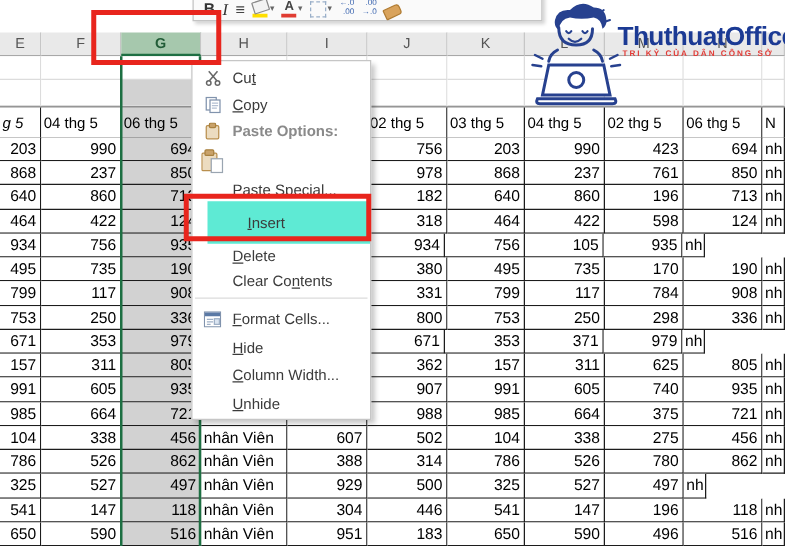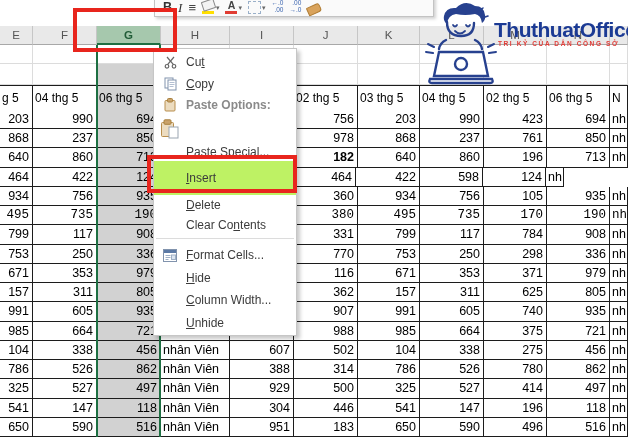--- a/index.html
+++ b/index.html
@@ -45,21 +45,21 @@
   .brush{width:12px;height:7px;background:#d9a35c;transform:rotate(-25deg);border-radius:1px 3px 3px 1px;display:block;border:1px solid #b07c33;}
 
   
   #menu{position:absolute;left:153px;top:48px;width:144px;height:288px;background:#fff;
         border:1px solid #c6c6c6;box-shadow:3px 3px 4px rgba(0,0,0,.22);z-index:6;
         box-sizing:border-box;padding-top:2px;}
   .mitem{display:flex;align-items:center;font-size:12px;color:#3b3b3b;cursor:default;}
   .mitem .mi-icon{flex:0 0 32px;display:flex;justify-content:center;align-items:center;}
   .mitem .mi-label{flex:1;}
   .mitem u{text-decoration:underline;}
-  .mitem.hl{background:#bef264;}
+  .mitem.hl{background:#5eead4;margin-left:12px;}
   .mitem.glabel .mi-label{color:#8a8a8a;font-weight:bold;}
   .msep{border-top:1px solid #dcdcdc;margin:3px 2px;}
 
   
   .redbox{position:absolute;border:4px solid #e8251d;z-index:8;box-sizing:border-box;background:transparent;}
 
   
   #logo{position:absolute;left:422px;top:0px;width:206px;height:88px;z-index:4;}
   #brand{position:absolute;left:72px;top:18px;font-size:21px;font-weight:800;color:#1b3a94;letter-spacing:-0.5px;}
   #slogan{position:absolute;left:76px;top:40px;font-size:6.5px;font-weight:bold;color:#e23b36;letter-spacing:1.6px;white-space:nowrap;}
@@ -102,21 +102,21 @@
         <div class="cell" style="width: 69px; height: 21px;"></div>
         <div class="cell" style="width: 64px; height: 21px;"></div>
         <div class="cell" style="width: 64px; height: 21px;"></div>
         <div class="cell" style="width: 62px; height: 21px;"></div>
         <div class="cell" style="width: 64px; height: 21px;"></div>
         <div class="cell" style="width: 63px; height: 21px;"></div>
         <div class="cell" style="width: 63px; height: 21px;"></div>
         <div class="cell" style="width: 18px; height: 21px;"></div>
       </div>
       <div class="srow thead" style="height: 25px;">
-        <div class="cell txt" style="width: 33px; height: 25px;">g 5</div>
+        <div class="cell txt" style="width: 33px; height: 25px; font-style: italic;">g 5</div>
         <div class="cell txt" style="width: 64px; height: 25px;">04 thg 5</div>
         <div class="cell txt sel" style="width: 64px; height: 25px;">06 thg 5</div>
         <div class="cell txt" style="width: 69px; height: 25px;"></div>
         <div class="cell txt" style="width: 64px; height: 25px;"></div>
         <div class="cell txt" style="width: 64px; height: 25px;">02 thg 5</div>
         <div class="cell txt" style="width: 62px; height: 25px;">03 thg 5</div>
         <div class="cell txt" style="width: 64px; height: 25px;">04 thg 5</div>
         <div class="cell txt" style="width: 63px; height: 25px;">02 thg 5</div>
         <div class="cell txt" style="width: 63px; height: 25px;">06 thg 5</div>
         <div class="cell txt" style="width: 18px; height: 25px;">N</div>
@@ -146,53 +146,53 @@
         <div class="cell num" style="width: 63px; height: 19.235px;">761</div>
         <div class="cell num" style="width: 63px; height: 19.235px;">850</div>
         <div class="cell txt" style="width: 18px; height: 19.235px;">nh</div>
       </div>
       <div class="srow drow" style="height: 19.235px;">
         <div class="cell num" style="width: 33px; height: 19.235px;">640</div>
         <div class="cell num" style="width: 64px; height: 19.235px;">860</div>
         <div class="cell num sel" style="width: 64px; height: 19.235px;">713</div>
         <div class="cell txt" style="width: 69px; height: 19.235px;"></div>
         <div class="cell txt" style="width: 64px; height: 19.235px;"></div>
-        <div class="cell num" style="width: 64px; height: 19.235px; font-weight: bold;">182</div>
+        <div class="cell num" style="width: 64px; height: 19.235px;">182</div>
         <div class="cell num" style="width: 62px; height: 19.235px;">640</div>
         <div class="cell num" style="width: 64px; height: 19.235px;">860</div>
         <div class="cell num" style="width: 63px; height: 19.235px;">196</div>
         <div class="cell num" style="width: 63px; height: 19.235px;">713</div>
         <div class="cell txt" style="width: 18px; height: 19.235px;">nh</div>
       </div>
       <div class="srow drow" style="height: 19.235px;">
         <div class="cell num" style="width: 33px; height: 19.235px;">464</div>
         <div class="cell num" style="width: 64px; height: 19.235px;">422</div>
         <div class="cell num sel" style="width: 64px; height: 19.235px;">124</div>
         <div class="cell txt" style="width: 69px; height: 19.235px;"></div>
         <div class="cell txt" style="width: 64px; height: 19.235px;"></div>
+        <div class="cell num" style="width: 64px; height: 19.235px;">318</div>
         <div class="cell num" style="width: 62px; height: 19.235px;">464</div>
         <div class="cell num" style="width: 64px; height: 19.235px;">422</div>
         <div class="cell num" style="width: 63px; height: 19.235px;">598</div>
         <div class="cell num" style="width: 63px; height: 19.235px;">124</div>
         <div class="cell txt" style="width: 18px; height: 19.235px;">nh</div>
       </div>
       <div class="srow drow" style="height: 19.235px;">
         <div class="cell num" style="width: 33px; height: 19.235px;">934</div>
         <div class="cell num" style="width: 64px; height: 19.235px;">756</div>
         <div class="cell num sel" style="width: 64px; height: 19.235px;">935</div>
         <div class="cell txt" style="width: 69px; height: 19.235px;"></div>
         <div class="cell txt" style="width: 64px; height: 19.235px;"></div>
-        <div class="cell num" style="width: 64px; height: 19.235px;">360</div>
         <div class="cell num" style="width: 62px; height: 19.235px;">934</div>
         <div class="cell num" style="width: 64px; height: 19.235px;">756</div>
         <div class="cell num" style="width: 63px; height: 19.235px;">105</div>
         <div class="cell num" style="width: 63px; height: 19.235px;">935</div>
         <div class="cell txt" style="width: 18px; height: 19.235px;">nh</div>
       </div>
-      <div class="srow drow" style="height: 19.235px; font-family: Liberation Mono, monospace;">
+      <div class="srow drow" style="height: 19.235px;">
         <div class="cell num" style="width: 33px; height: 19.235px;">495</div>
         <div class="cell num" style="width: 64px; height: 19.235px;">735</div>
         <div class="cell num sel" style="width: 64px; height: 19.235px;">190</div>
         <div class="cell txt" style="width: 69px; height: 19.235px;"></div>
         <div class="cell txt" style="width: 64px; height: 19.235px;"></div>
         <div class="cell num" style="width: 64px; height: 19.235px;">380</div>
         <div class="cell num" style="width: 62px; height: 19.235px;">495</div>
         <div class="cell num" style="width: 64px; height: 19.235px;">735</div>
         <div class="cell num" style="width: 63px; height: 19.235px;">170</div>
         <div class="cell num" style="width: 63px; height: 19.235px;">190</div>
@@ -210,34 +210,33 @@
         <div class="cell num" style="width: 63px; height: 19.235px;">784</div>
         <div class="cell num" style="width: 63px; height: 19.235px;">908</div>
         <div class="cell txt" style="width: 18px; height: 19.235px;">nh</div>
       </div>
       <div class="srow drow" style="height: 19.235px;">
         <div class="cell num" style="width: 33px; height: 19.235px;">753</div>
         <div class="cell num" style="width: 64px; height: 19.235px;">250</div>
         <div class="cell num sel" style="width: 64px; height: 19.235px;">336</div>
         <div class="cell txt" style="width: 69px; height: 19.235px;"></div>
         <div class="cell txt" style="width: 64px; height: 19.235px;"></div>
-        <div class="cell num" style="width: 64px; height: 19.235px;">770</div>
+        <div class="cell num" style="width: 64px; height: 19.235px;">800</div>
         <div class="cell num" style="width: 62px; height: 19.235px;">753</div>
         <div class="cell num" style="width: 64px; height: 19.235px;">250</div>
         <div class="cell num" style="width: 63px; height: 19.235px;">298</div>
         <div class="cell num" style="width: 63px; height: 19.235px;">336</div>
         <div class="cell txt" style="width: 18px; height: 19.235px;">nh</div>
       </div>
       <div class="srow drow" style="height: 19.235px;">
         <div class="cell num" style="width: 33px; height: 19.235px;">671</div>
         <div class="cell num" style="width: 64px; height: 19.235px;">353</div>
         <div class="cell num sel" style="width: 64px; height: 19.235px;">979</div>
         <div class="cell txt" style="width: 69px; height: 19.235px;"></div>
         <div class="cell txt" style="width: 64px; height: 19.235px;"></div>
-        <div class="cell num" style="width: 64px; height: 19.235px;">116</div>
         <div class="cell num" style="width: 62px; height: 19.235px;">671</div>
         <div class="cell num" style="width: 64px; height: 19.235px;">353</div>
         <div class="cell num" style="width: 63px; height: 19.235px;">371</div>
         <div class="cell num" style="width: 63px; height: 19.235px;">979</div>
         <div class="cell txt" style="width: 18px; height: 19.235px;">nh</div>
       </div>
       <div class="srow drow" style="height: 19.235px;">
         <div class="cell num" style="width: 33px; height: 19.235px;">157</div>
         <div class="cell num" style="width: 64px; height: 19.235px;">311</div>
         <div class="cell num sel" style="width: 64px; height: 19.235px;">805</div>
@@ -304,21 +303,20 @@
       </div>
       <div class="srow drow" style="height: 19.235px;">
         <div class="cell num" style="width: 33px; height: 19.235px;">325</div>
         <div class="cell num" style="width: 64px; height: 19.235px;">527</div>
         <div class="cell num sel" style="width: 64px; height: 19.235px;">497</div>
         <div class="cell txt" style="width: 69px; height: 19.235px;">nhân Viên</div>
         <div class="cell num" style="width: 64px; height: 19.235px;">929</div>
         <div class="cell num" style="width: 64px; height: 19.235px;">500</div>
         <div class="cell num" style="width: 62px; height: 19.235px;">325</div>
         <div class="cell num" style="width: 64px; height: 19.235px;">527</div>
-        <div class="cell num" style="width: 63px; height: 19.235px;">414</div>
         <div class="cell num" style="width: 63px; height: 19.235px;">497</div>
         <div class="cell txt" style="width: 18px; height: 19.235px;">nh</div>
       </div>
       <div class="srow drow" style="height: 19.235px;">
         <div class="cell num" style="width: 33px; height: 19.235px;">541</div>
         <div class="cell num" style="width: 64px; height: 19.235px;">147</div>
         <div class="cell num sel" style="width: 64px; height: 19.235px;">118</div>
         <div class="cell txt" style="width: 69px; height: 19.235px;">nhân Viên</div>
         <div class="cell num" style="width: 64px; height: 19.235px;">304</div>
         <div class="cell num" style="width: 64px; height: 19.235px;">446</div>

